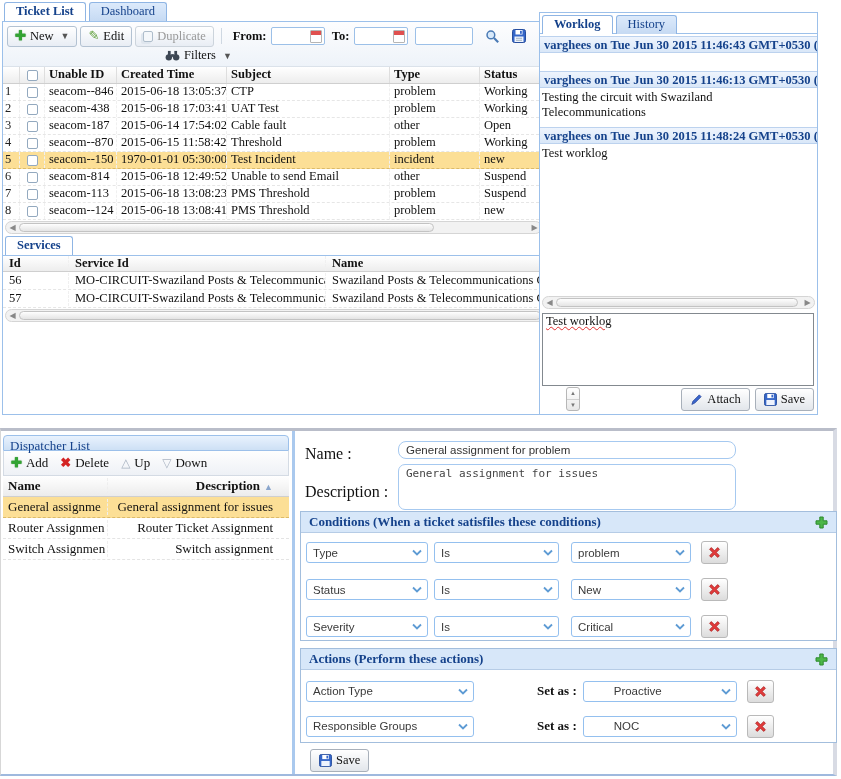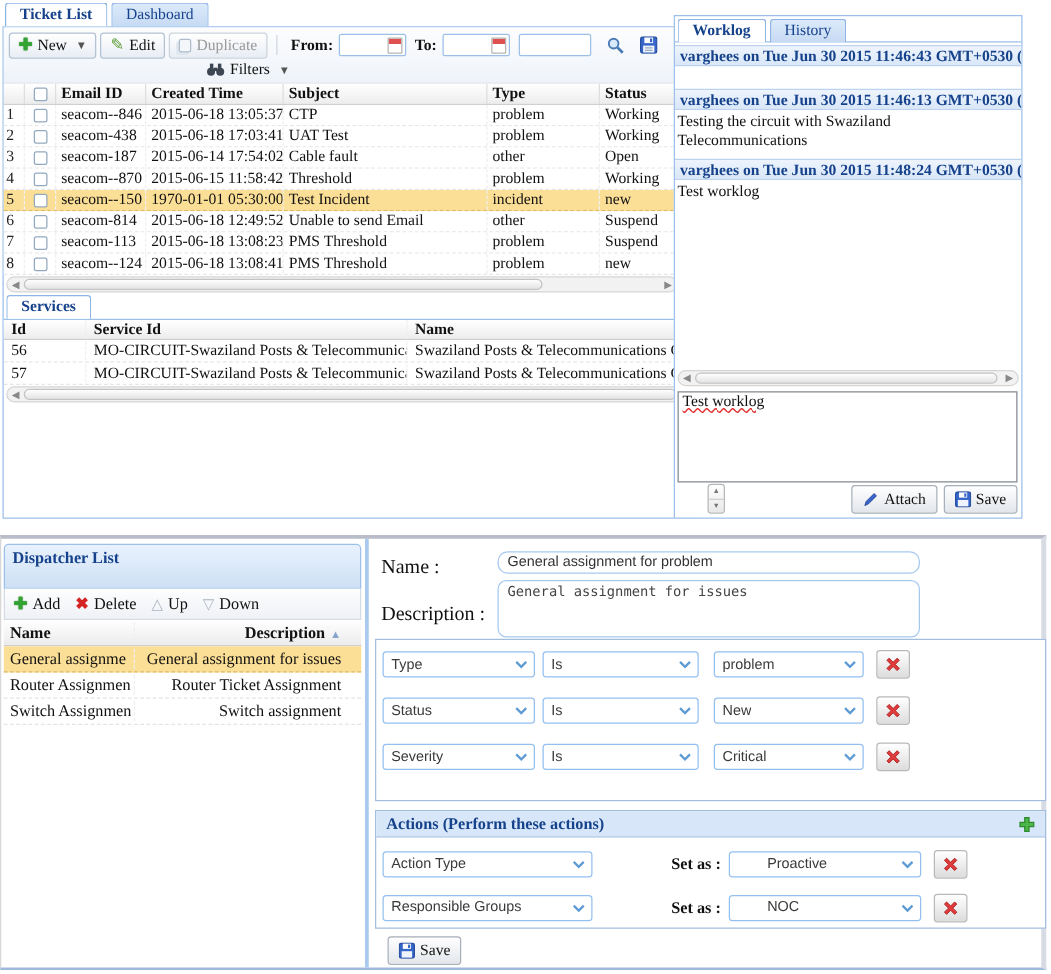--- a/index.html
+++ b/index.html
@@ -80,22 +80,22 @@
   .spinner { margin-left:26px; width:14px; height:24px; border:1px solid #b7b7b7; border-radius:3px; background:linear-gradient(#fff,#e8e8e8); display:flex; flex-direction:column; }
   .sp-btn { flex:1; font-size:6px; color:#777; text-align:center; line-height:11px; cursor:pointer; }
   .sp-btn:first-child { border-bottom:1px solid #cfcfcf; }
   .wl-footer .spacer { flex:1; }
   .wbtn { display:inline-flex; align-items:center; gap:4px; border:1px solid #a8b0ba; border-radius:3px; background:linear-gradient(#ffffff,#e2e6eb); padding:2px 8px; height:23px; font-size:12.5px; margin-left:5px; cursor:pointer; }
 
   
   .bottom { position:absolute; left:0; top:428px; width:837px; height:348px; border-top:3px solid #b9bdc9; border-right:4px solid #d8dbe4; border-bottom:2px solid #9fb9de; border-left:1px solid #d7d7d7; background:#fff; }
 
   .disp-panel { position:absolute; left:2px; top:4px; width:286px; }
-  .disp-hdr { height:36px; border:1px solid #9cc0ea; border-radius:4px 4px 0 0; background:linear-gradient(#e9f2fd,#cde0f5);
-              color:#15428b; font-weight:bold; font-size:13px; padding:2px 6px; }
+  .disp-hdr { height:16px; border:1px solid #9cc0ea; border-radius:4px 4px 0 0; background:linear-gradient(#e9f2fd,#cde0f5);
+              color:#15428b; font-weight:normal; font-size:13px; padding:2px 6px; }
   .disp-tbar { height:25px; border:1px solid #d4dbe4; border-top:none; display:flex; align-items:center; gap:12px; padding:0 7px; background:linear-gradient(#fefefe,#eef1f6); }
   .disp-tbar .titem { display:inline-flex; align-items:center; gap:4px; font-size:13px; cursor:pointer; }
   .disp-grid-hdr { display:flex; height:21px; background:linear-gradient(#ffffff,#ececec); border-bottom:1px solid #cfcfcf; font-weight:bold; font-size:13px; align-items:center; }
   .disp-row { display:flex; height:21px; border-bottom:1px dashed #e4e4e4; font-size:13px; align-items:center; }
   .disp-row.selected { background:#fcdf96; border-bottom:1px dashed #dcba6a; }
   .c.d-name { width:105px; padding:0 5px; overflow:hidden; white-space:nowrap; border-right:1px dashed #eee; }
   .c.d-desc { width:170px; padding:0 5px; overflow:hidden; white-space:nowrap; text-align:right; }
   .sort-arrow { font-size:9px; color:#89a5cc; margin-left:4px; }
 
   
@@ -202,21 +202,21 @@
           <span class="caret">▼</span>
         </div>
       </div>
     </div>
 
     <div class="grid-hdr">
       <div class="c w-num"></div>
       <div class="c w-chk">
           <span class="cb"></span>
         </div>
-      <div class="c w-tid">Email ID</div>
+      <div class="c w-tid">Unable ID</div>
       <div class="c w-ctm">Created Time</div>
       <div class="c w-sub">Subject</div>
       <div class="c w-typ">Type</div>
       <div class="c w-sta">Status</div>
     </div>
 
     <div class="rows-wrap">
       <div>
   <div class="trow">
     <div class="c w-num">1</div>
@@ -459,20 +459,29 @@
 </div>
   </div>
 
   <div class="form-panel">
     <div class="flabel" style="left:10px; top:14px;">Name :</div>
     <input class="name-input" value="General assignment for problem" style="">
     <div class="flabel" style="left:10px; top:52px;">Description :</div>
     <div class="desc-input">General assignment for issues</div>
 
     <div class="rulebox conds">
+      <div class="rulebox-hdr">
+        <span>Conditions (When a ticket satisfiles these conditions)</span>
+        <span class="spacer"></span>
+        <span class="icon add-btn">
+          <svg width="13" height="13" viewBox="0 0 13 13">
+              <path d="M4.8 1h3.4v3.8H12v3.4H8.2V12H4.8V8.2H1V4.8h3.8z" fill="#4cb748" stroke="#2e8a2e" stroke-width="1"></path>
+            </svg>
+        </span>
+      </div>
       <div>
   <div class="cond-row">
     <div class="combo cw-field">
       <span class="combo-txt">Type</span>
       <span class="combo-arrow">
                 <svg width="10" height="7" viewBox="0 0 10 7">
                   <polyline points="1,1.5 5,5.5 9,1.5" fill="none" stroke="#5e9bd4" stroke-width="1.8"></polyline>
                 </svg>
               </span>
     </div>

